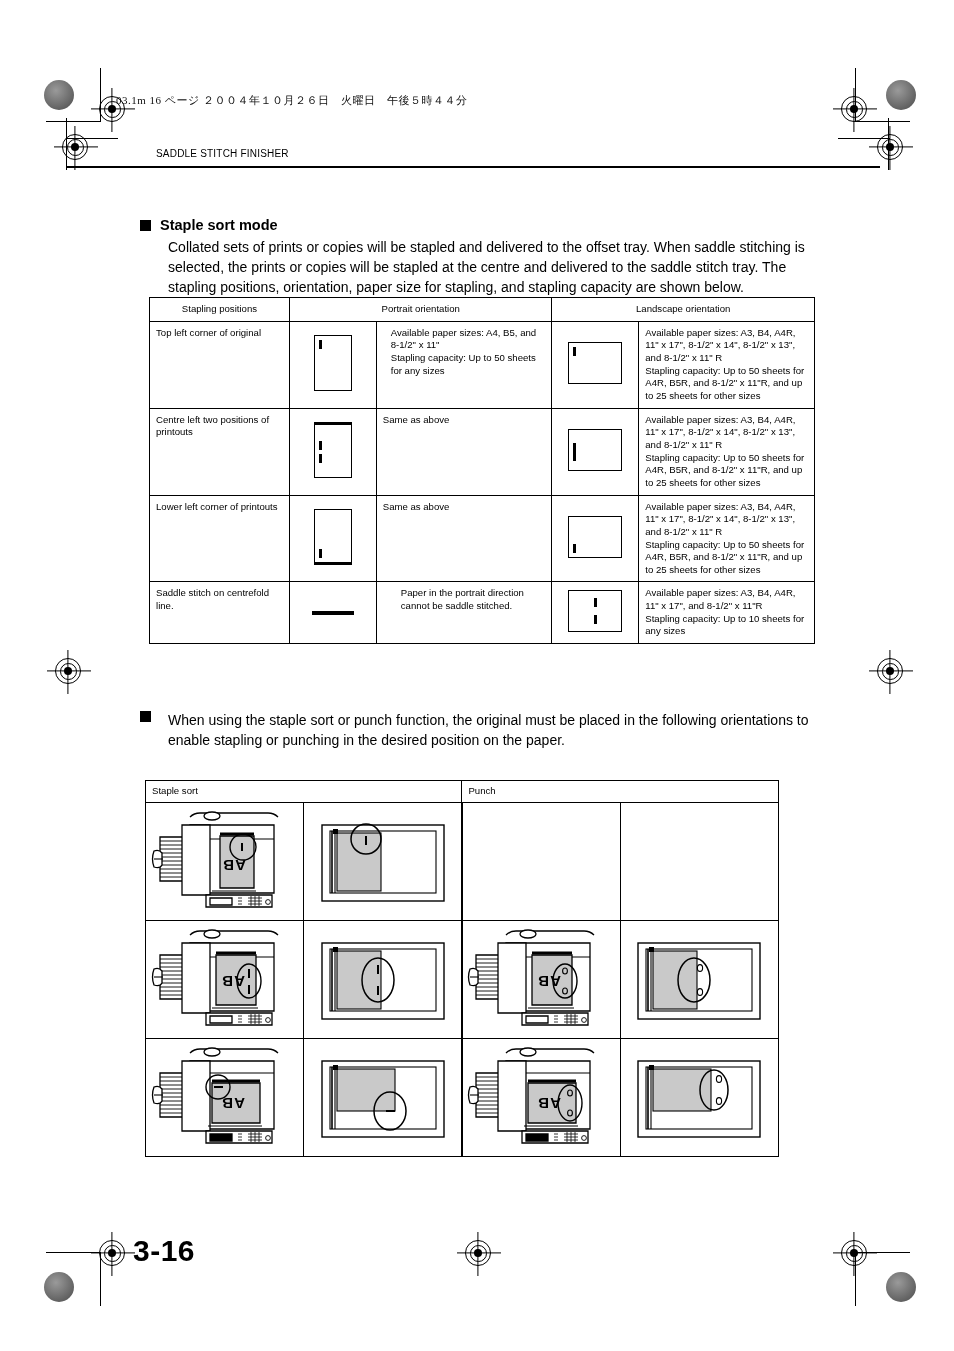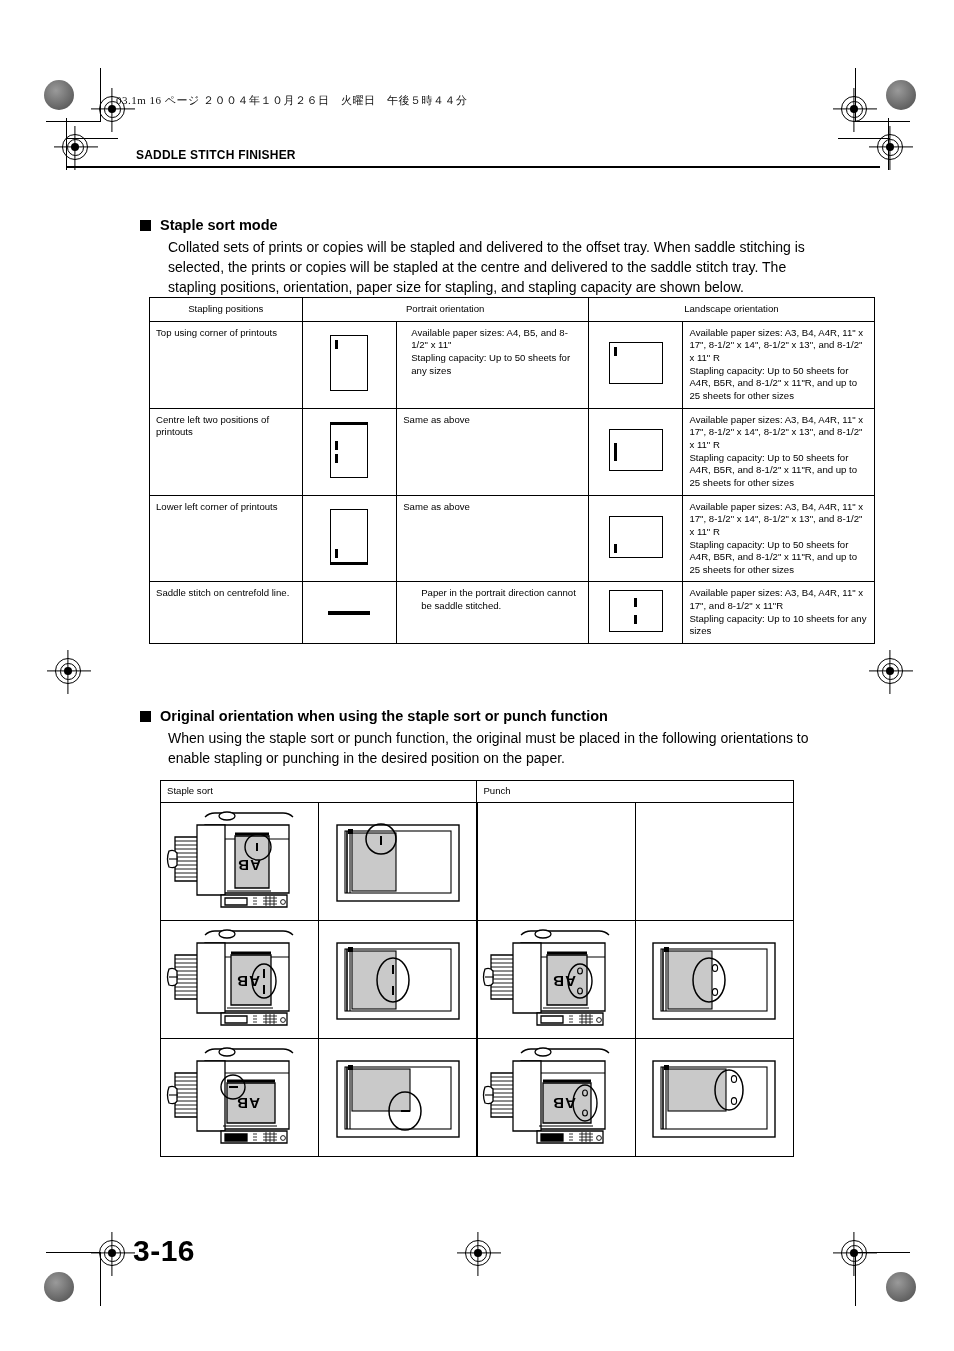--- a/index.html
+++ b/index.html
@@ -57,23 +57,23 @@
     left: 116px; top: 93px;
     font-family: "Liberation Serif", serif;
     font-size: 11px;
     letter-spacing: 0.5px;
     color: #111;
     white-space: nowrap;
   }
 
   .running-head {
     position: absolute;
-    left: 136px; top: 148px;
-    font-size: 12px;
-    font-weight: bold;
+    left: 156px; top: 148px;
+    font-size: 10px;
+    font-weight: normal;
     letter-spacing: 0.2px;
   }
   .head-rule {
     position: absolute;
     left: 66px; top: 166px;
     width: 814px; height: 2px;
     background: #000;
   }
 
   
@@ -116,21 +116,21 @@
     padding: 5px 6px;
     font-weight: normal;
     text-align: left;
   }
   table.doc th.ctr, table.doc td.ctr { text-align: center; }
 
   
   #table-staple-positions {
     position: absolute;
     left: 149px; top: 297px;
-    width: 726px;
+    width: 666px;
   }
   #table-staple-positions .c-pos  { width: 137px; }
   #table-staple-positions .c-pic  { width: 85px;  }
   #table-staple-positions .c-txt  { width: 172px; }
   #table-staple-positions td.pic {
     text-align: center;
     vertical-align: middle;
     padding: 6px 4px;
   }
 
@@ -160,21 +160,21 @@
 
   .dashglyph {
     display: inline-block;
     width: 42px; height: 4px;
     background: #000;
   }
 
   
   #table-orientation {
     position: absolute;
-    left: 160px; top: 780px;
+    left: 145px; top: 780px;
     width: 634px;
   }
   #table-orientation .c-q { width: 158px; }
   #table-orientation td.illus {
     height: 117px;
     padding: 0;
     text-align: center;
     vertical-align: middle;
   }
   #table-orientation td.group-left  { border-right-width: 2px; }
@@ -278,21 +278,21 @@
   <thead>
     <tr>
       <th class="ctr">Stapling positions</th>
       <th class="ctr" colspan="2">Portrait orientation</th>
       <th class="ctr" colspan="2">Landscape orientation</th>
     </tr>
   </thead>
   <tbody>
 
     <tr>
-      <td>Top using corner of printouts</td>
+      <td>Top left corner of original</td>
       <td class="pic">
         <span class="paper portrait">
           <span class="staple tl"></span>
         </span>
       </td>
       <td style="white-space:pre-line;padding-left:14px;">Available paper sizes: A4, B5, and 8-1/2" x 11"
 Stapling capacity: Up to 50 sheets for any sizes</td>
       <td class="pic">
         <span class="paper landscape">
           <span class="staple tl"></span>
@@ -352,21 +352,20 @@
       </td>
       <td style="white-space:pre-line;">Available paper sizes: A3, B4, A4R, 11" x 17", and 8-1/2" x 11"R
 Stapling capacity: Up to 10 sheets for any sizes</td>
     </tr>
   </tbody>
 </table>
 
 <div class="section" style="top:707px;">
   <h2 class="sec-title">
     <span class="bullet"></span>
-    <span>Original orientation when using the staple sort or punch function</span>
   </h2>
   <div class="sec-body">
     <p>When using the staple sort or punch function, the original must be placed in the following orientations to enable stapling or punching in the desired position on the paper.</p>
   </div>
 </div>
 
 <table class="doc" id="table-orientation">
   <colgroup>
       <col class="c-q">
       <col class="c-q">

